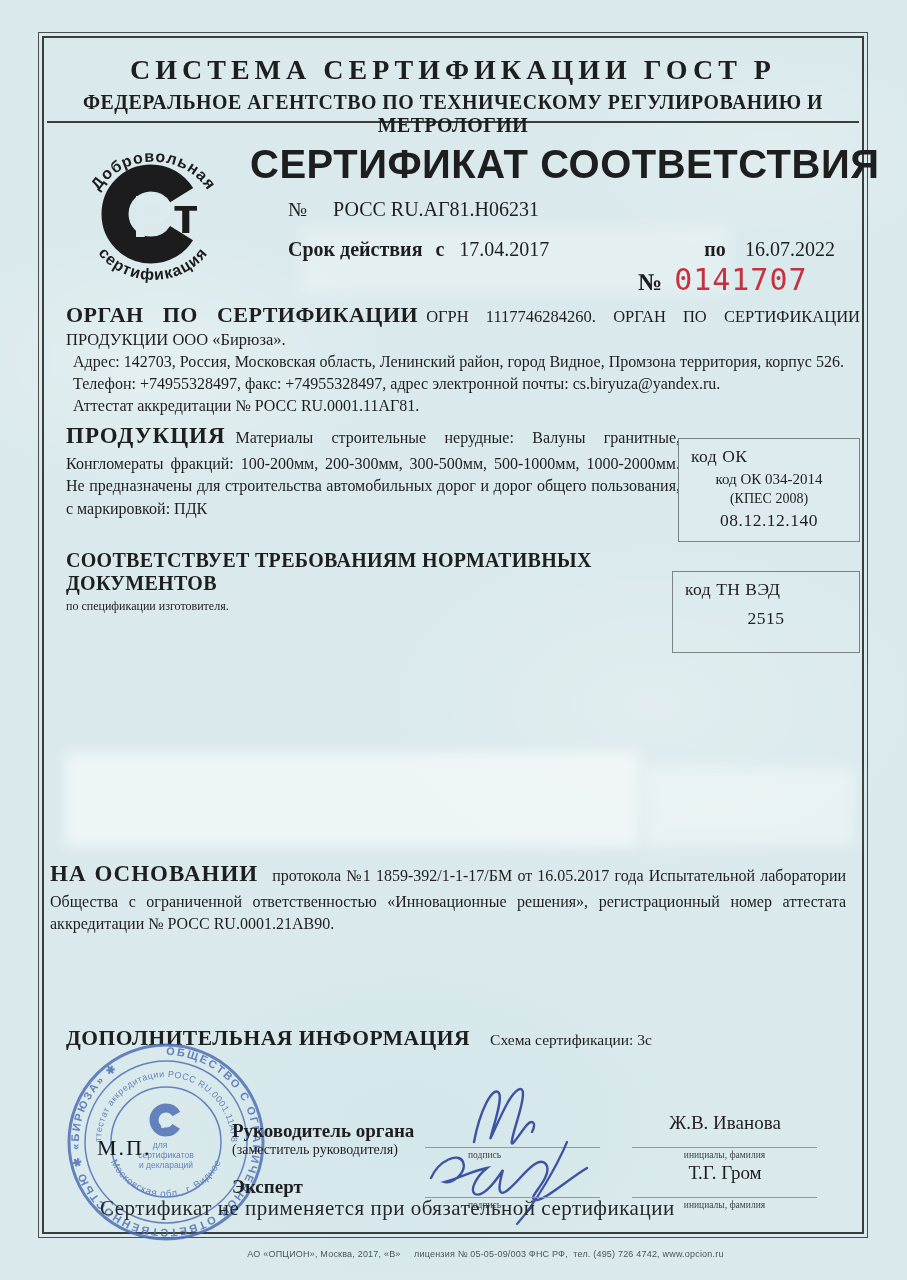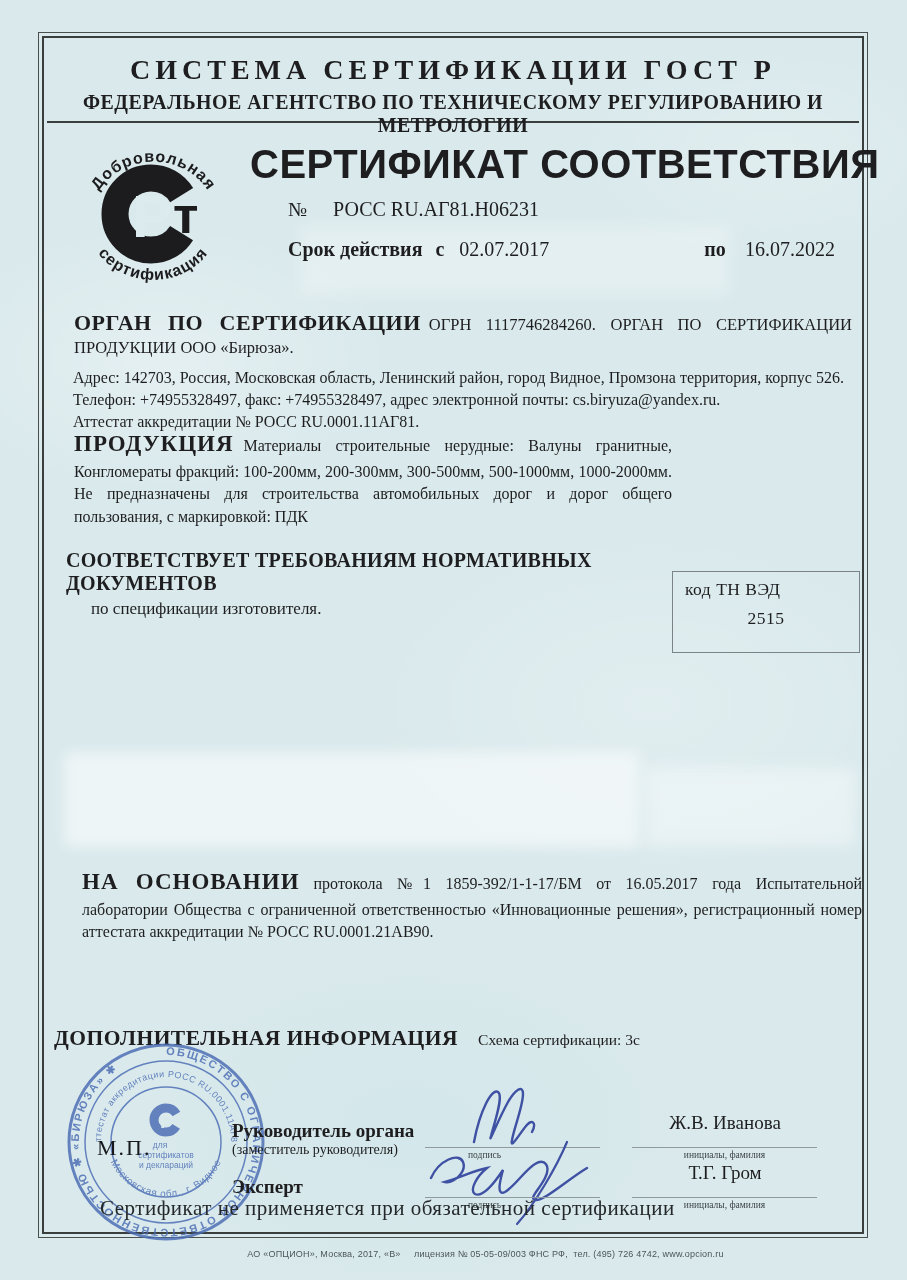--- a/index.html
+++ b/index.html
@@ -17,21 +17,21 @@
   .frame-outer{border:1.5px solid #4a4f4d;}
   .frame-inner{position:absolute;inset:3px;border:2.5px solid #3a3f3e;}
   .hdr{ text-align:center;border-bottom:2px solid #3a3f3e;}
   .hdr-sys{font-weight:bold;font-size:28px;letter-spacing:5px;margin-top:13px;}
   .hdr-agency{font-weight:bold;font-size:20.5px;letter-spacing:.5px;margin-top:5px;transform:scaleX(.97);transform-origin:center;}
   .doc-title{font-family:"Liberation Sans",sans-serif;font-weight:bold;font-size:40px;letter-spacing:.5px;white-space:nowrap;}
   .serif20{font-size:20px;}
   .b{font-weight:bold;}
   .h1{font-weight:bold;font-size:21px;letter-spacing:.5px;}
   .body-txt{font-size:16.5px;}
-  .para{margin:8px;text-align:justify;line-height:1.32;}
+  .para{margin:0;text-align:justify;line-height:1.32;}
   .red-num{font-family:"DejaVu Sans Mono",monospace;font-size:30px;color:#c5323f;letter-spacing:1px;}
   .code-box{border:1px solid #7a8486;background:rgba(255,255,255,.12);}
   .code-label{font-size:17.5px;letter-spacing:.5px;padding:7px 0 0 12px;}
   .sig-line{border-top:1.2px solid #8f9a9c;}
   .tiny{font-size:9.5px;color:#3c4446;}
   .patch{background:rgba(255,255,255,.55);filter:blur(7px);}
   .stamp-svg{opacity:.82;}
   .mp{font-size:22px;letter-spacing:2px;color:#16181c;margin-top:9px;}
   .footer{font-family:"Liberation Sans",sans-serif;font-size:9px;color:#4c5658;white-space:pre;letter-spacing:.2px;margin-left:32px;}
   .note{font-size:21px;letter-spacing:.5px;color:#24282a;}
@@ -73,55 +73,65 @@
 
   <div class="abs doc-title" style="left:250px;top:142px;">СЕРТИФИКАТ СООТВЕТСТВИЯ</div>
 
   <div class="abs serif20" style="left:288px;top:198px;">
     <span>№</span><span style="display:inline-block;width:26px;"></span><span>РОСС RU.АГ81.Н06231</span>
   </div>
 
   <div class="abs serif20" style="left:288px;top:238px;">
     <span class="b">Срок действия</span>
     <span class="b" style="margin-left:8px;">с</span>
-    <span style="margin-left:10px;">02.07.2017</span>
+    <span style="margin-left:10px;">17.04.2017</span>
     <span class="b" style="margin-left:150px;">по</span>
     <span style="margin-left:14px;">16.07.2022</span>
   </div>
 
+  <div class="abs" style="left:638px;top:262px;">
+    <span class="b" style="font-size:24px;">№</span>
+    <span class="red-num" style="margin-left:8px;">0141707</span>
+  </div>
 
   <div class="abs" style="left:66px;top:300px;width:794px;">
     <p class="para body-txt"><span class="h1" style="font-size:22px;">ОРГАН ПО СЕРТИФИКАЦИИ</span><span style="display:inline-block;width:8px;"></span><span>ОГРН 1117746284260. ОРГАН ПО СЕРТИФИКАЦИИ ПРОДУКЦИИ ООО «Бирюза».</span></p>
     <div class="body-txt" style="margin-left:7px;line-height:1.38;font-size:16px;">
       <div>Адрес: 142703, Россия, Московская область, Ленинский район, город Видное, Промзона территория, корпус 526.</div>
       <div>Телефон: +74955328497, факс: +74955328497, адрес электронной почты: cs.biryuza@yandex.ru.</div>
       <div>Аттестат аккредитации № РОСС RU.0001.11АГ81.</div>
     </div>
   </div>
 
   <div class="abs" style="left:66px;top:420px;width:614px;">
     <p class="para" style="font-size:16px;line-height:1.42;"><span class="h1" style="font-size:23px;letter-spacing:1px;">ПРОДУКЦИЯ</span><span style="display:inline-block;width:10px;"></span><span>Материалы строительные нерудные: Валуны гранитные, Конгломераты фракций: 100-200мм, 200-300мм, 300-500мм, 500-1000мм, 1000-2000мм. Не предназначены для строительства автомобильных дорог и дорог общего пользования, с маркировкой: ПДК</span></p>
   </div>
 
+  <div class="abs code-box" style="left:678px;top:438px;width:180px;height:102px;">
+    <div class="code-label">код ОК</div>
+    <div style="text-align:center;font-size:15px;margin-top:4px;">код ОК 034-2014</div>
+    <div style="text-align:center;font-size:14px;margin-top:3px;">(КПЕС 2008)</div>
+    <div style="text-align:center;font-size:17.5px;margin-top:3px;letter-spacing:.5px;">08.12.12.140</div>
+  </div>
 
   <div class="abs" style="left:66px;top:549px;width:620px;">
     <div class="b" style="font-size:20px;letter-spacing:.3px;">СООТВЕТСТВУЕТ ТРЕБОВАНИЯМ НОРМАТИВНЫХ ДОКУМЕНТОВ</div>
-    <div style="font-size:17px;margin-top:4px;margin-left:25px;">по спецификации изготовителя.</div>
+    <div style="font-size:12px;margin-top:4px;">по спецификации изготовителя.</div>
   </div>
 
   <div class="abs code-box" style="left:672px;top:571px;width:186px;height:80px;background:transparent;">
     <div class="code-label">код ТН ВЭД</div>
     <div style="text-align:center;font-size:17.5px;margin-top:8px;letter-spacing:.5px;">2515</div>
   </div>
 
-  <div class="abs" style="left:74px;top:858px;width:796px;">
+  <div class="abs" style="left:50px;top:858px;width:796px;">
     <p class="para" style="font-size:16px;line-height:1.42;"><span class="h1" style="font-size:23px;letter-spacing:1px;">НА ОСНОВАНИИ</span><span style="display:inline-block;width:14px;"></span><span>протокола №1 1859-392/1-1-17/БМ от 16.05.2017 года Испытательной лаборатории Общества с ограниченной ответственностью «Инновационные решения», регистрационный номер аттестата аккредитации № РОСС RU.0001.21АВ90.</span></p>
   </div>
 
-  <div class="abs" style="left:54px;top:1026px;width:796px;">
+  <div class="abs" style="left:66px;top:1026px;width:796px;">
     <span class="h1" style="font-size:21.5px;letter-spacing:.5px;">ДОПОЛНИТЕЛЬНАЯ ИНФОРМАЦИЯ</span>
     <span style="font-size:15.5px;margin-left:16px;">Схема сертификации: 3с</span>
   </div>
 
   <svg class="abs stamp-svg" style="left:60px;top:1036px;" width="212" height="212" viewBox="0 0 212 212">
     <defs>
       <path id="stampOuter" d="M 106 19 A 87 87 0 1 1 105.9 19"></path>
       <path id="stampInnerTop" d="M 41 106 A 65 65 0 0 1 171 106"></path>
       <path id="stampInnerBot" d="M 45 100 A 61 61 0 0 0 167 100"></path>
     </defs>

